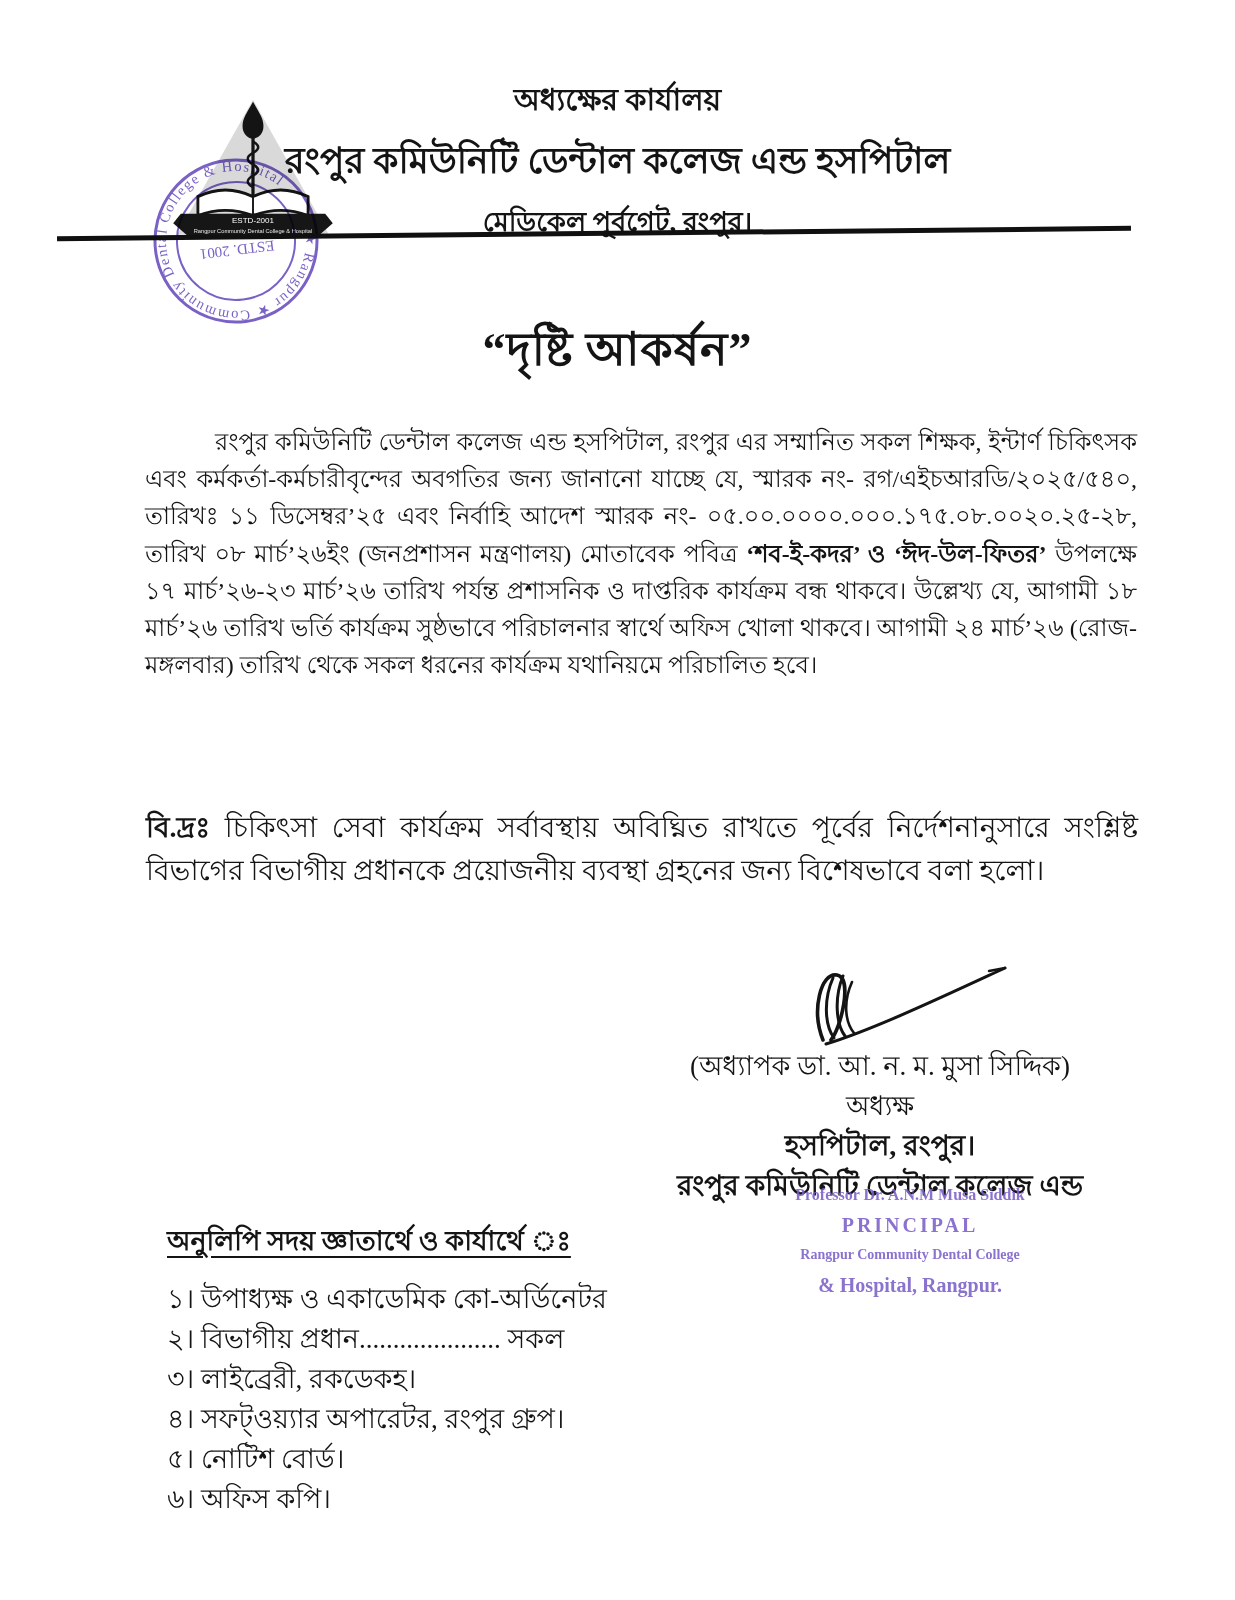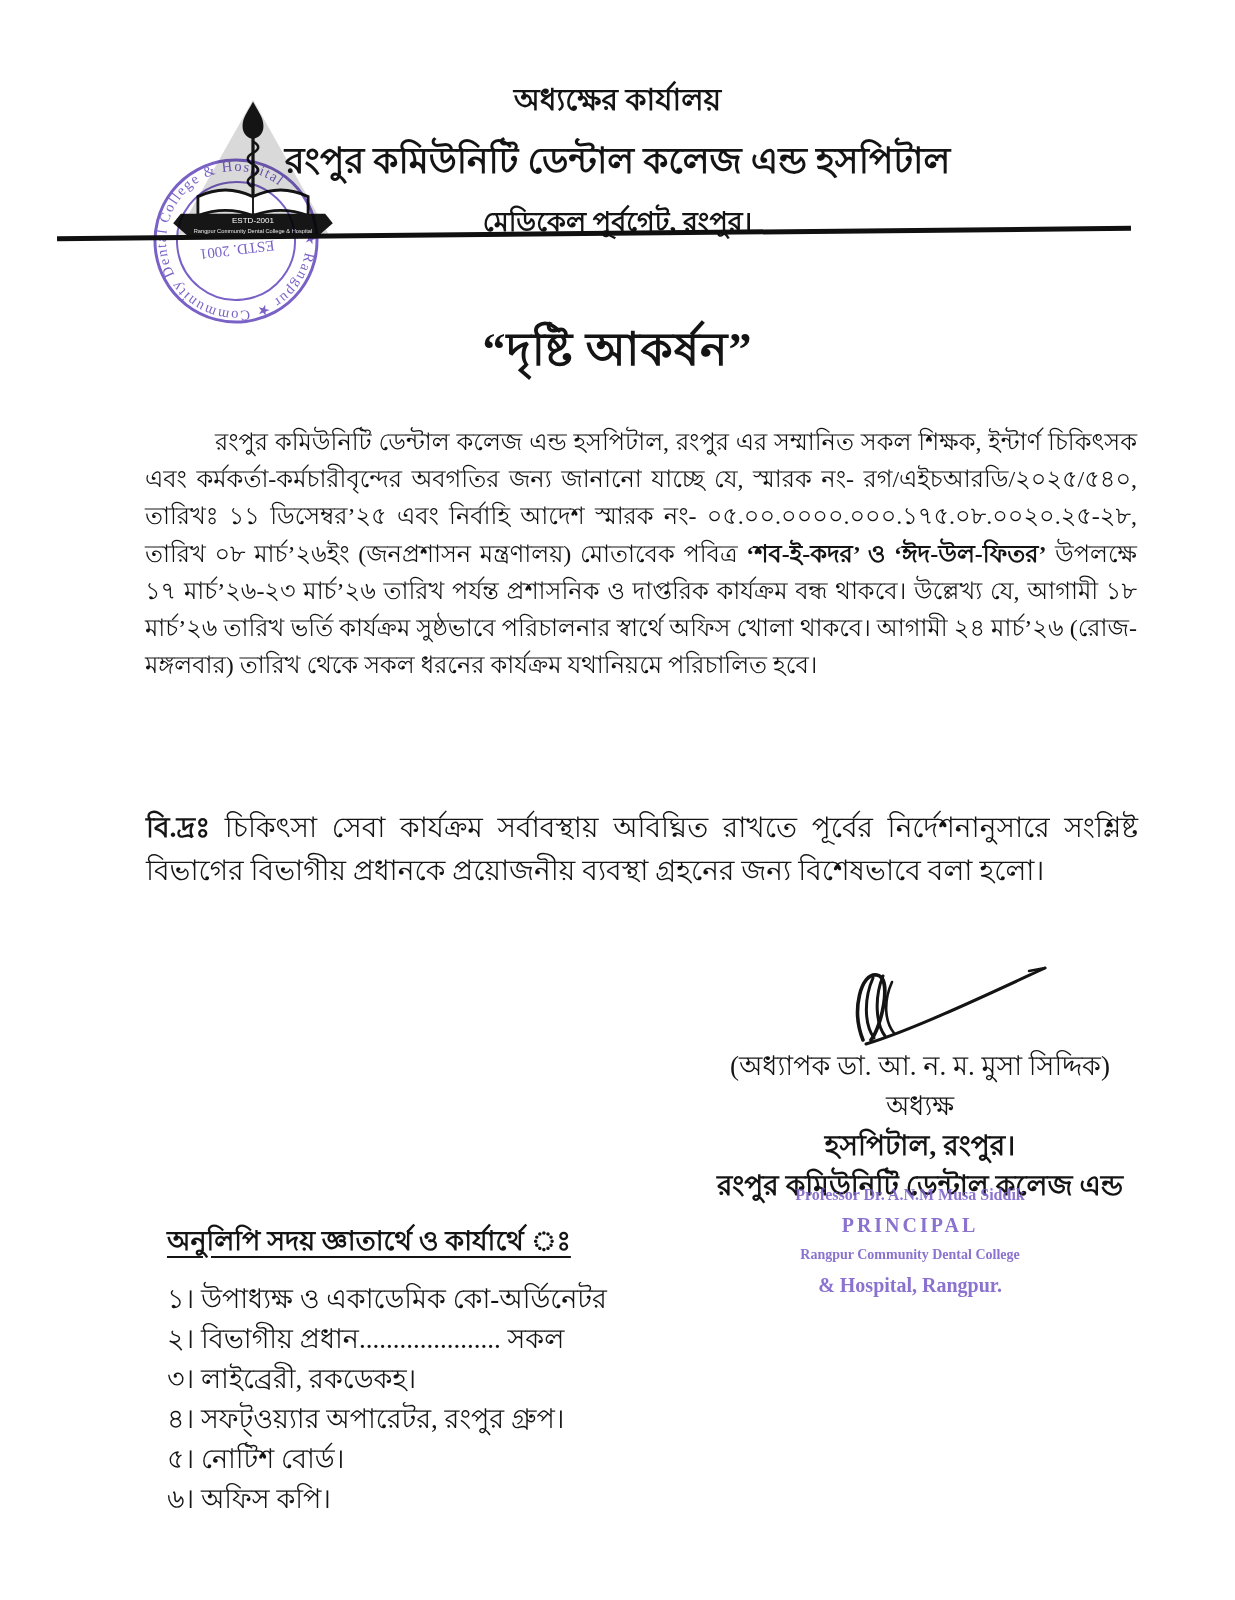--- a/index.html
+++ b/index.html
@@ -17,21 +17,21 @@
   .divider{position:absolute;left:57px;top:231px;width:1074px;height:5px;background:#101010;transform:rotate(-0.55deg);}
   
   .memo-row{position:absolute;top:236px;left:145px;width:990px;display:flex;justify-content:space-between;font-size:27px;font-weight:700;}
   
   .doc-title{position:absolute;top:314px;left:0;width:100%;text-align:center;font-size:46px;font-weight:700;letter-spacing:1px;}
   
   .body-text{position:absolute;top:424px;left:145px;width:992px;margin:0;font-size:24px;line-height:1.55;text-align:justify;text-indent:70px;}
   .note{position:absolute;top:805px;left:145px;width:992px;margin:1px;font-size:28px;line-height:1.55;text-align:justify;}
   .bold{font-weight:700;}
   
-  .sign-col{position:absolute;left:690px;top:960px;width:460px;text-align:center;font-size:27px;line-height:40px;}
+  .sign-col{position:absolute;left:650px;top:960px;width:460px;text-align:center;font-size:27px;line-height:40px;}
   .signature-svg{display:block;margin:0 auto -4px;transform:translateX(28px);}
   .sign-org{font-weight:700;font-size:28px;}
   
   .stamp-text{position:absolute;left:670px;top:1180px;width:480px;text-align:center;color:#7a5fc8;opacity:.88;filter:blur(.4px);font-weight:700;line-height:30px;}
   .stamp-l1{font-size:16px;}
   .stamp-l2{font-size:20px;letter-spacing:3px;}
   .stamp-l3{font-size:14px;}
   .stamp-l4{font-size:20px;}
   
   .copy-list{position:absolute;left:167px;font-size:27px;}

